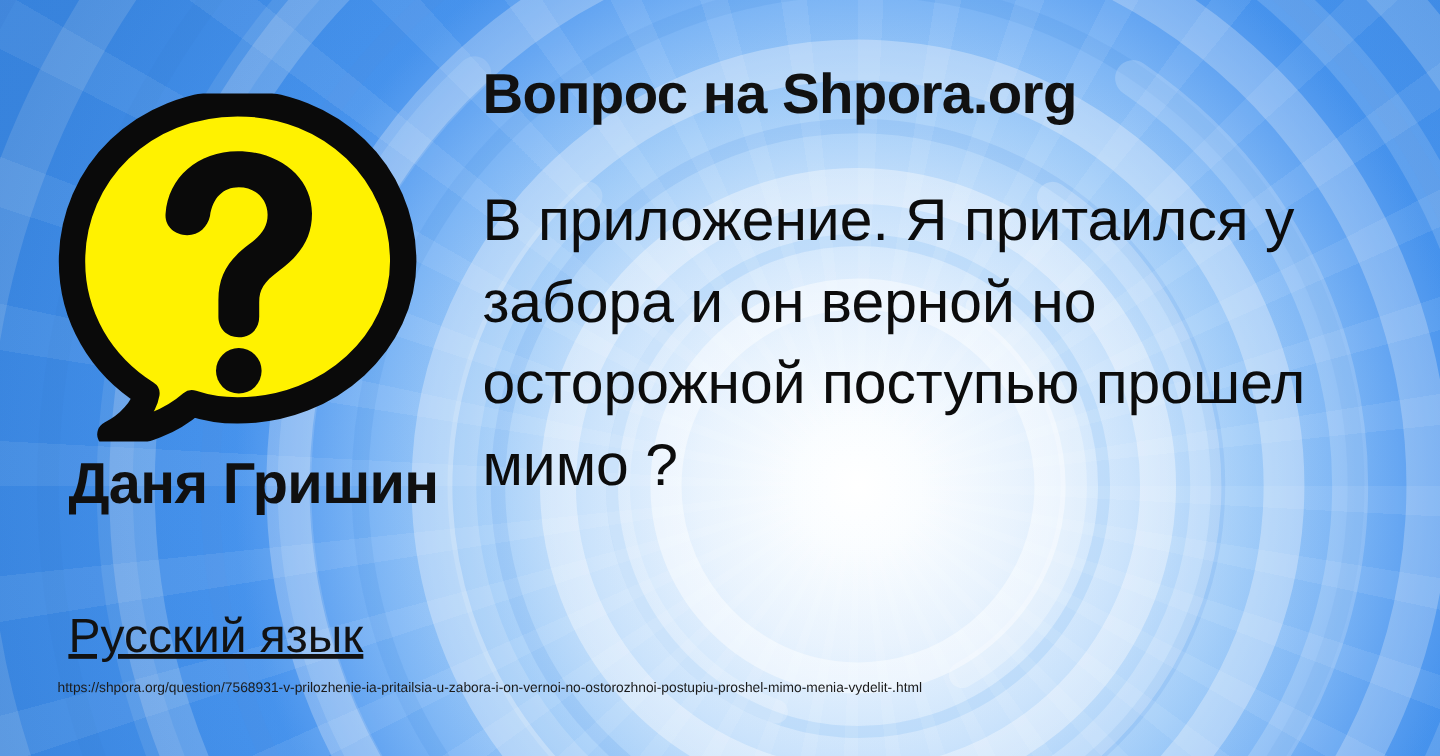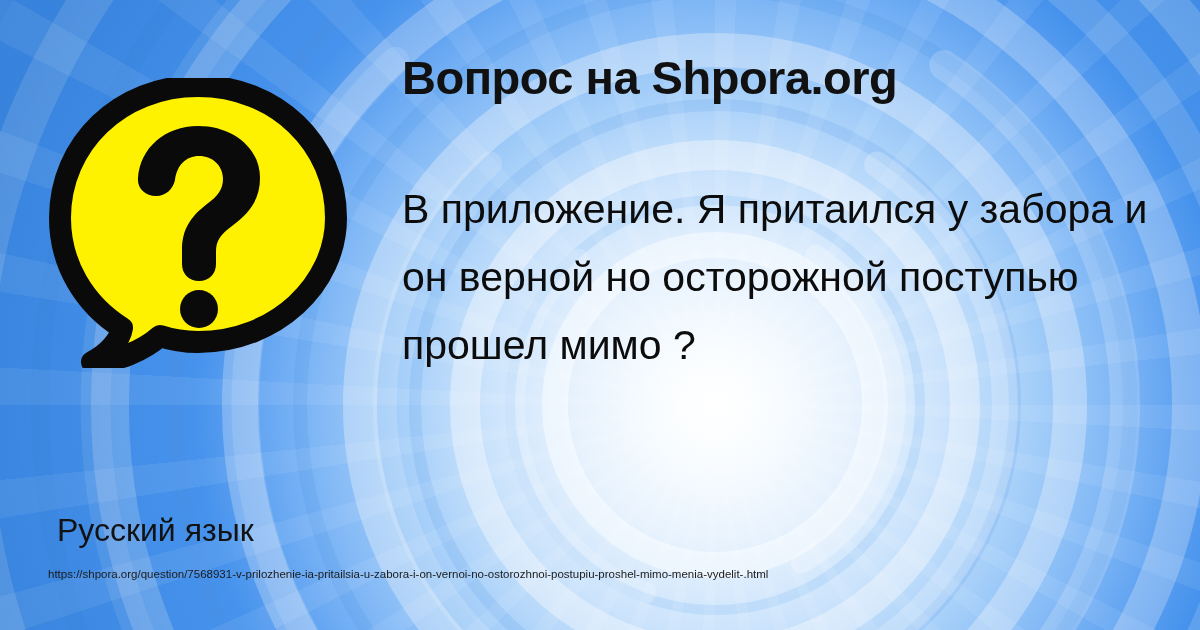--- a/index.html
+++ b/index.html
@@ -57,46 +57,47 @@
     width:780px;
     font-size:47px;
     font-weight:bold;
     color:#111111;
     letter-spacing:-0.5px;
     line-height:56px;
     white-space:nowrap;
   }
   #question {
     position:absolute;
-    left:402px; top:175px;
+    left:402px; top:150px;
     width:772px;
-    font-size:41px;
+    font-size:49px;
     font-weight:normal;
     color:#0c0c0c;
     line-height:68px;
   }
   #author {
     position:absolute;
     left:57px; top:378px;
     width:330px;
     font-size:48px;
     font-weight:bold;
     color:#101010;
     line-height:52px;
     letter-spacing:-0.5px;
   }
   #subject {
     position:absolute;
     left:57px; top:506px;
     width:340px;
-    font-size:32px;
+    font-size:40px;
     font-weight:normal;
     color:#121212;
     line-height:48px;
     white-space:nowrap;
+    text-decoration:underline;
   }
   #url {
     position:absolute;
     left:48px; top:568px;
     font-size:11.5px;
     font-weight:normal;
     color:#1b1b1b;
     letter-spacing:0px;
     white-space:nowrap;
   }
@@ -180,18 +181,19 @@
                  C 212 70, 185 48, 150 48 Z"></path>
         <circle cx="151" cy="231" r="19"></circle>
       </g>
     </svg>
   </div>
 
   <div id="title">Вопрос на Shpora.org</div>
 
   <div id="question">В приложение. Я притаился у забора и он верной но осторожной поступью прошел мимо ?</div>
 
+  <div id="author">Даня Гришин</div>
 
   <div id="subject">Русский язык</div>
 
   <div id="url">https://shpora.org/question/7568931-v-prilozhenie-ia-pritailsia-u-zabora-i-on-vernoi-no-ostorozhnoi-postupiu-proshel-mimo-menia-vydelit-.html</div>
 
 </div>
 
 </body></html>

